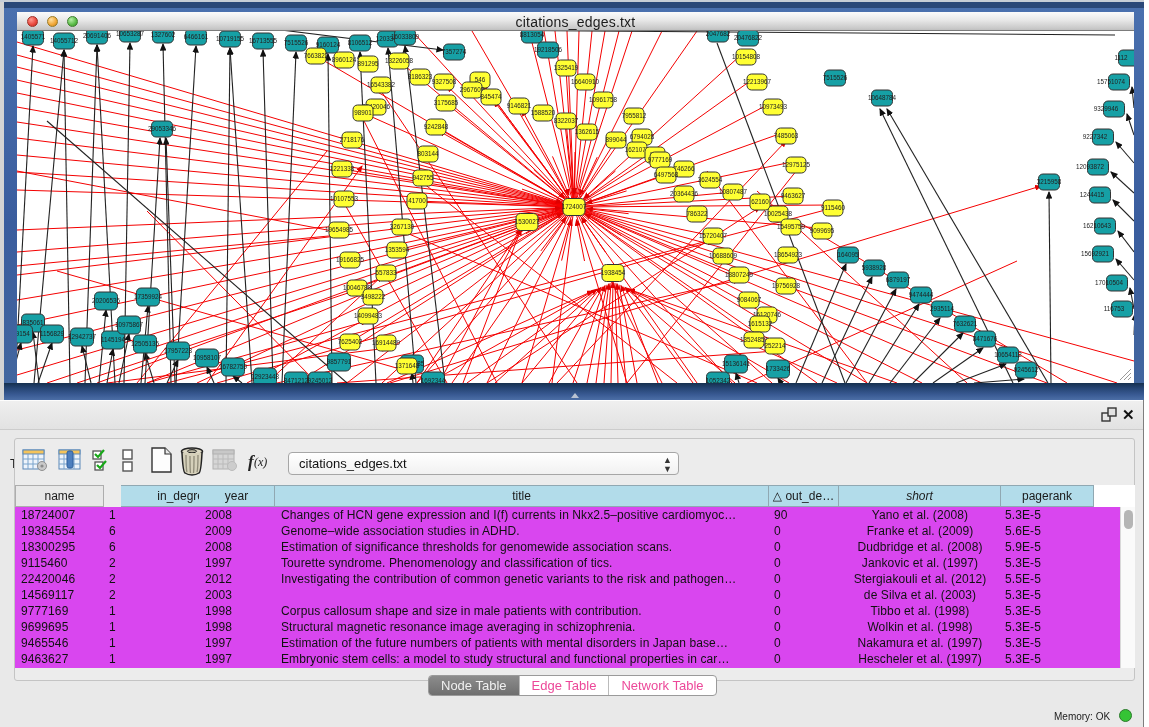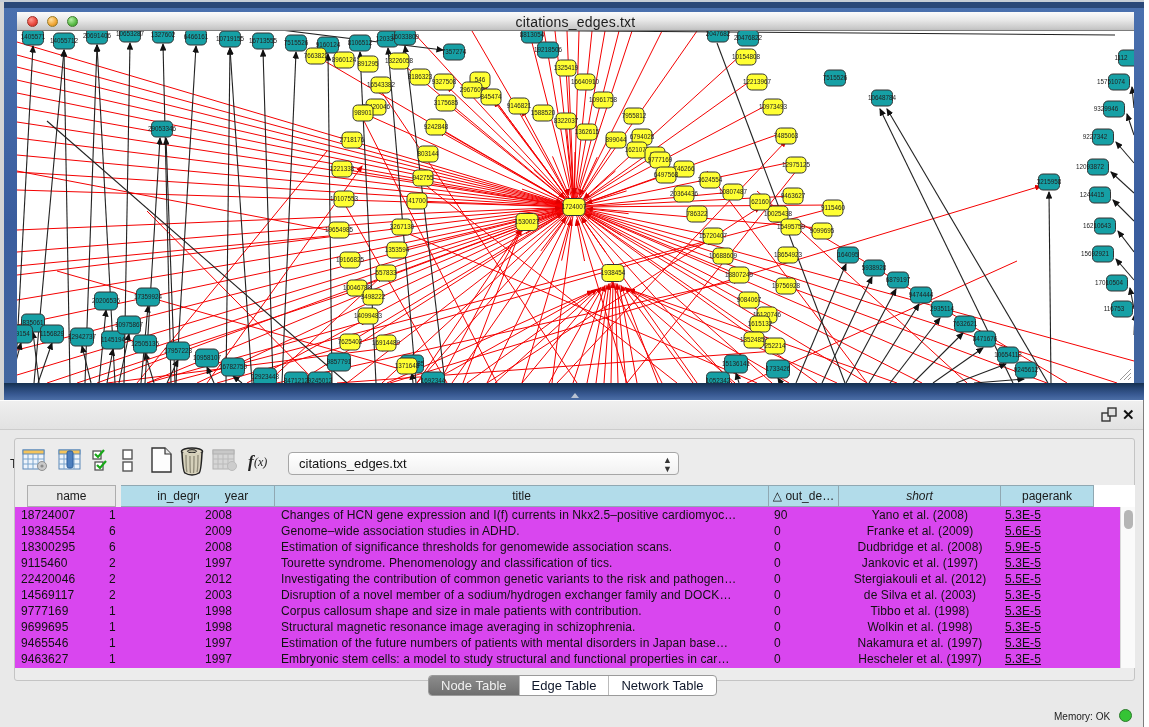--- a/index.html
+++ b/index.html
@@ -32,37 +32,37 @@
 #tp-close { position:absolute; left:1122px; top:5px; font-size:15px; font-weight:bold; color:#111; }
 #tp-box { position:absolute; left:14px; top:38px; width:1121px; height:243px;
   background:#ececec; border:1px solid #c4c4c4; border-radius:3px; }
 #toolbar { position:absolute; left:0; top:2px; width:1100px; height:42px; }
 #combo { position:absolute; left:273px; top:11px; width:391px; height:23px; background:linear-gradient(180deg,#ffffff,#f1f1f1);
   border:1px solid #a6a6a6; border-radius:4px; font-size:13px; color:#111; line-height:21px; padding-left:10px; }
 #combo .step { position:absolute; right:4px; top:1px; width:13px; height:19px; font-size:9px; color:#333; text-align:center; line-height:9px; padding-top:2px;}
 #thead { position:absolute; left:0px; top:46px; width:1105px; height:22px; font-size:12px; color:#1a1a1a; }
 #thead .hc { position:absolute; top:0; height:22px; background:#b2dcea; border:1px solid #90a8b2; border-left:none;
   text-align:center; line-height:21px; }
-#thead .hc.first { background:#e8e8e8; border:1px solid #adadad;margin-left:12px; }
+#thead .hc.first { background:#e8e8e8; border:1px solid #adadad; }
 #tbody { position:absolute; left:0px; top:68px; width:1105px; height:161px; background:#d946ef; font-size:12px; letter-spacing:0.1px; color:#111; }
 .tr { position:relative; height:16px; line-height:16px; white-space:nowrap; }
 .tr > div { position:absolute; top:0; overflow:hidden; }
 .c0 { left:6px;  width:85px; }
 .c1 { left:94px; width:90px; }
 .c2 { left:190px;width:70px; }
 .c3 { left:266px;width:492px; }
 .c4 { left:759px;width:62px; }
 .c5 { left:824px;width:162px; text-align:center; }
-.c6 { left:990px;width:100px;text-decoration:underline; }
+.c6 { left:990px;width:100px; }
 #vscroll { position:absolute; left:1105px; top:68px; width:15px; height:161px; background:#fafafa; border-left:1px solid #d8d8d8; }
 #vthumb { position:absolute; left:3px; top:3px; width:9px; height:19px; background:#b5b5b5; border-radius:5px; }
 #whitepad { position:absolute; left:1079px; top:46px; width:41px; height:22px; background:#fff; }
 #tabs { position:absolute; left:428px; top:275px; height:21px; display:flex;
   border:1px solid #9a9a9a; border-radius:4px; overflow:hidden; background:#fff; font-size:13px; }
-#tabs div { padding:0 12px; line-height:20px; color:#0f172a; }
+#tabs div { padding:0 12px; line-height:20px; color:#ec4899; }
 #tabs .sel { background:linear-gradient(180deg,#8c8c8c,#6f6f6f); color:#f0f0f0; }
 #tabs .sep { padding:0; width:1px; background:#bbb; }
 #status { position:absolute; left:0; top:300px; width:1149px; height:27px; }
 #status .mem { position:absolute; left:1054px; top:11px; font-size:10px; color:#222; }
 #memdot { position:absolute; left:1119px; top:9px; width:13px; height:13px; border-radius:50%;
   background:#35c435; border:1px solid #2c7a2c; }
 #rightstrip-bot { position:absolute; left:1143px; top:0; width:4px; height:327px; background:#7e7e7e; }
 #rightstrip-bot2 { position:absolute; left:1147px; top:0; width:2px; height:327px; background:#b5b5b5; }
 </style></head>
 <body>
@@ -697,21 +697,20 @@
             <div class="c2">2012</div>
             <div class="c3">Investigating the contribution of common genetic variants to the risk and pathogen…</div>
             <div class="c4">0</div>
             <div class="c5">Stergiakouli et al. (2012)</div>
             <div class="c6">5.5E-5</div>
           </div>
 <div class="tr">
             <div class="c0">14569117</div>
             <div class="c1">2</div>
             <div class="c2">2003</div>
-            <div class="c3">Disruption of a novel member of a sodium/hydrogen exchanger family and DOCK…</div>
             <div class="c4">0</div>
             <div class="c5">de Silva et al. (2003)</div>
             <div class="c6">5.3E-5</div>
           </div>
 <div class="tr">
             <div class="c0">9777169</div>
             <div class="c1">1</div>
             <div class="c2">1998</div>
             <div class="c3">Corpus callosum shape and size in male patients with contribution.</div>
             <div class="c4">0</div>

